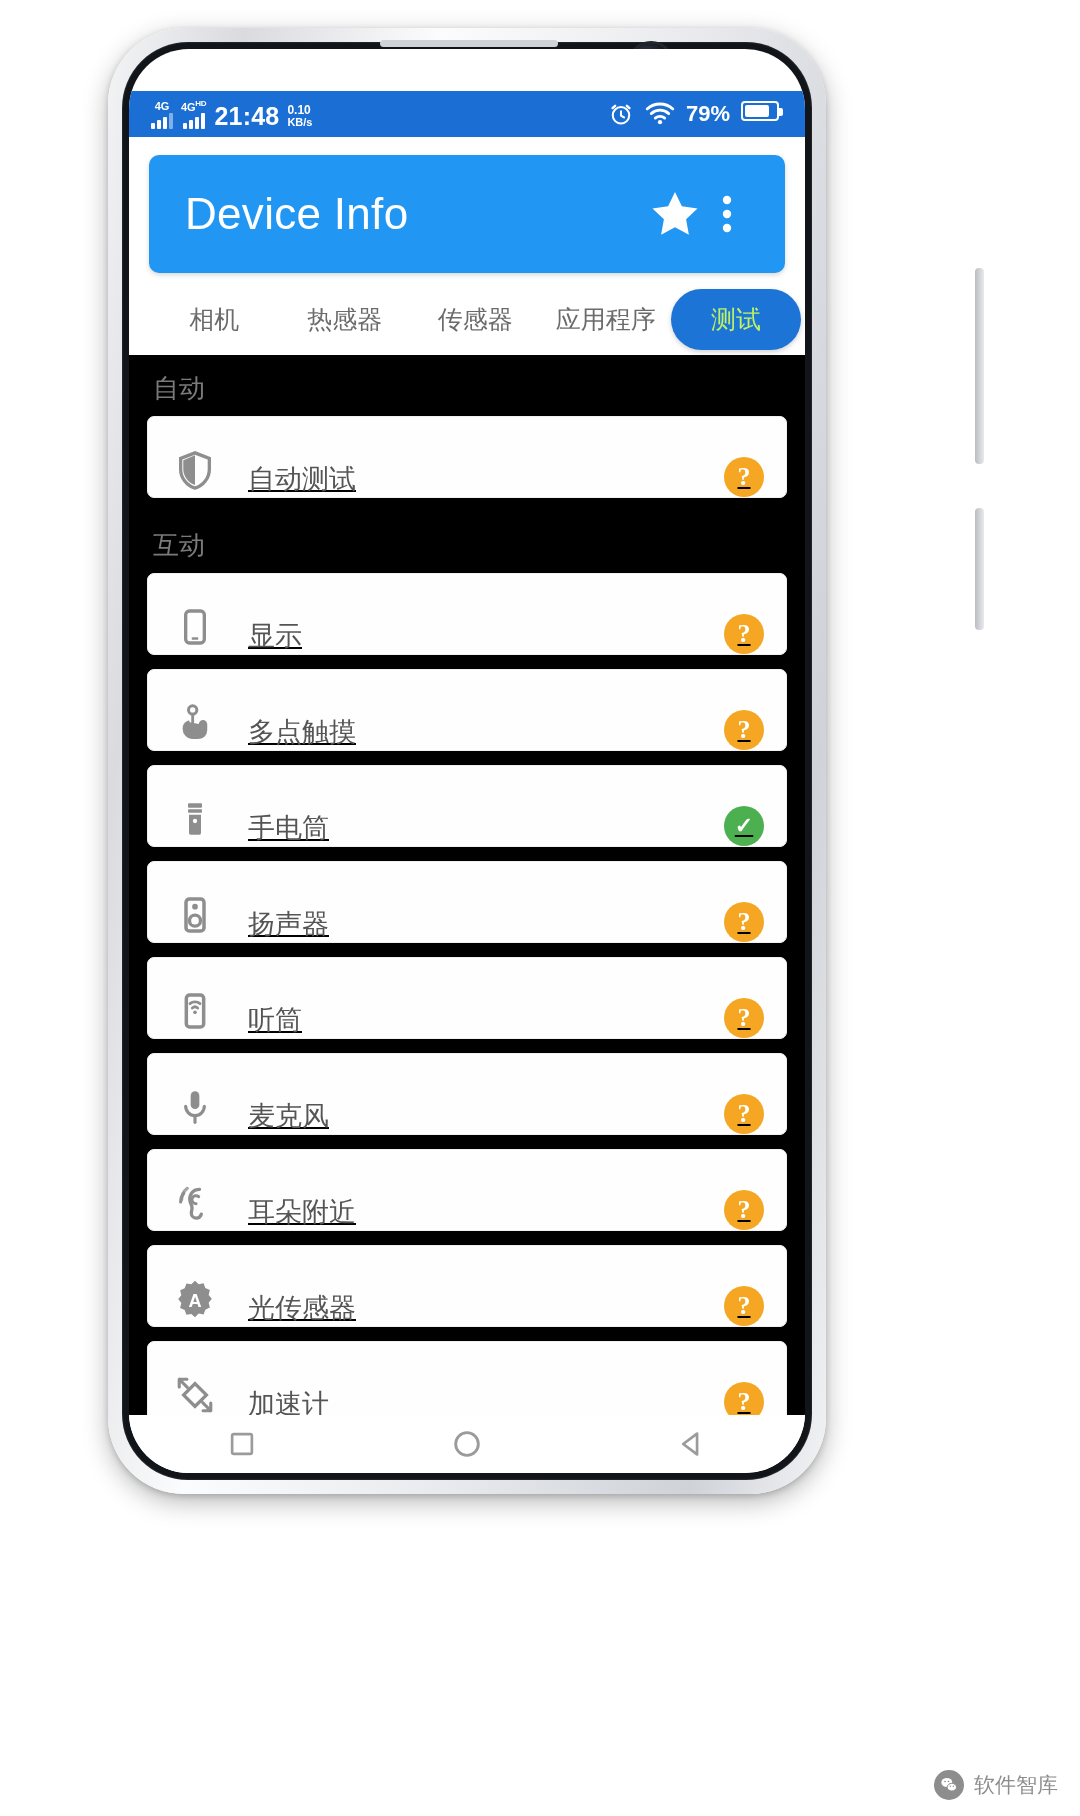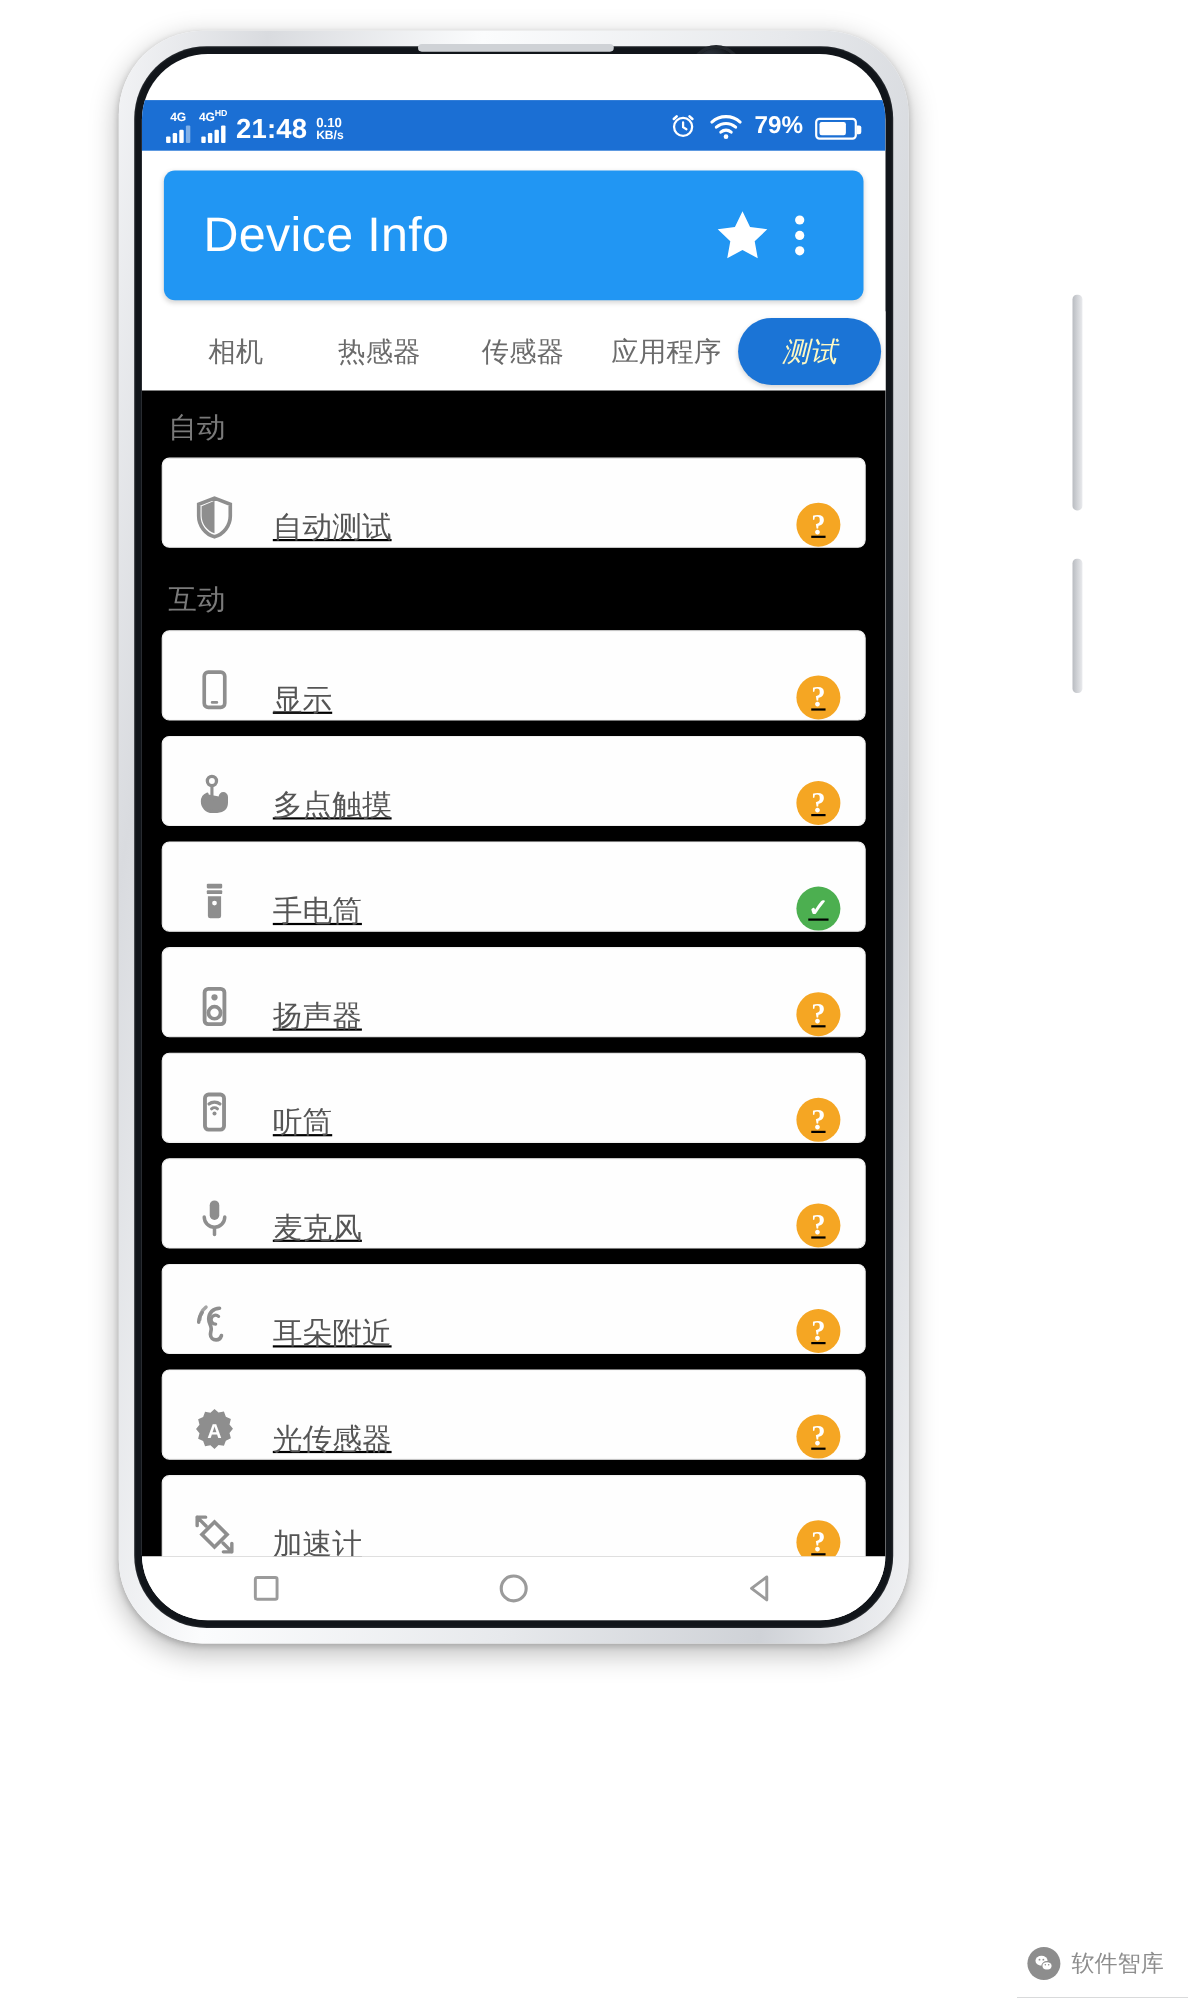--- a/index.html
+++ b/index.html
@@ -65,21 +65,21 @@
   
   #status-bar {
     position: absolute; left: 0; top: 42px;
     width: 676px; height: 46px;
     background: #1b6fd4;
     display: flex; align-items: center;
     padding: 0 26px 0 22px;
     color: #ffffff;
   }
   .sb-left  { display: flex; align-items: flex-end; gap: 8px; flex: 1; }
-  .sb-right { display: flex; align-items: flex-end; gap: 11px; }
+  .sb-right { display: flex; align-items: flex-start; gap: 11px; }
 
   .signal-group { display:flex; flex-direction:column; align-items:center; }
   .signal-tag { font-size: 11px; font-weight: 700; line-height: 10px; letter-spacing:-.2px; }
   .signal-tag sup { font-size: 8px; }
   .bars { display: flex; align-items: flex-end; gap: 2px; height: 16px; margin-top: 2px; }
   .bars i { width: 4px; background: #ffffff; border-radius: 1px; display:block; }
   .bars i:nth-child(1){ height: 6px; }
   .bars i:nth-child(2){ height: 9px; }
   .bars i:nth-child(3){ height: 12px; }
   .bars i:nth-child(4){ height: 16px; }
@@ -127,26 +127,25 @@
     background: #fff;
   }
   .tab {
     flex: 1; text-align: center;
     font-size: 25px; color: #6b6b6b; font-weight: 400;
     cursor: pointer;
     white-space: nowrap;
   }
   .tab.active {
     flex: 0 0 auto;
-    background: #1b74d6; color: #fef9c3;
+    background: #1b74d6; color: #bef264;
     border-radius: 34px;
     padding: 14px 40px;
     font-size: 25px;
     box-shadow: 0 2px 5px rgba(0,0,0,.18);
-    font-style: italic;
   }
 
   
   #list-area {
     position: absolute; left: 0; top: 306px;
     width: 676px; height: 1060px;
     background: #000000;
     overflow: hidden;
     padding: 0 18px;
   }

